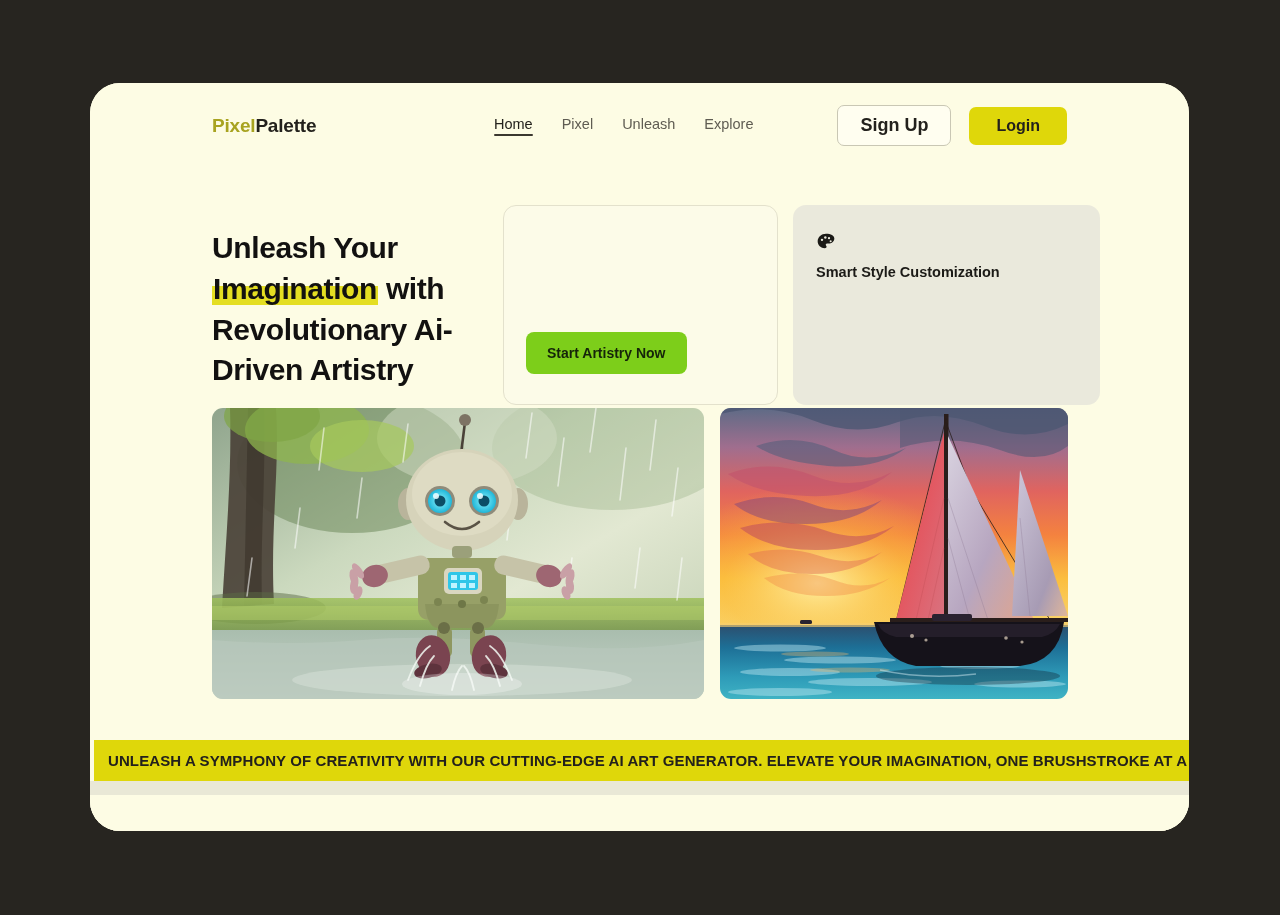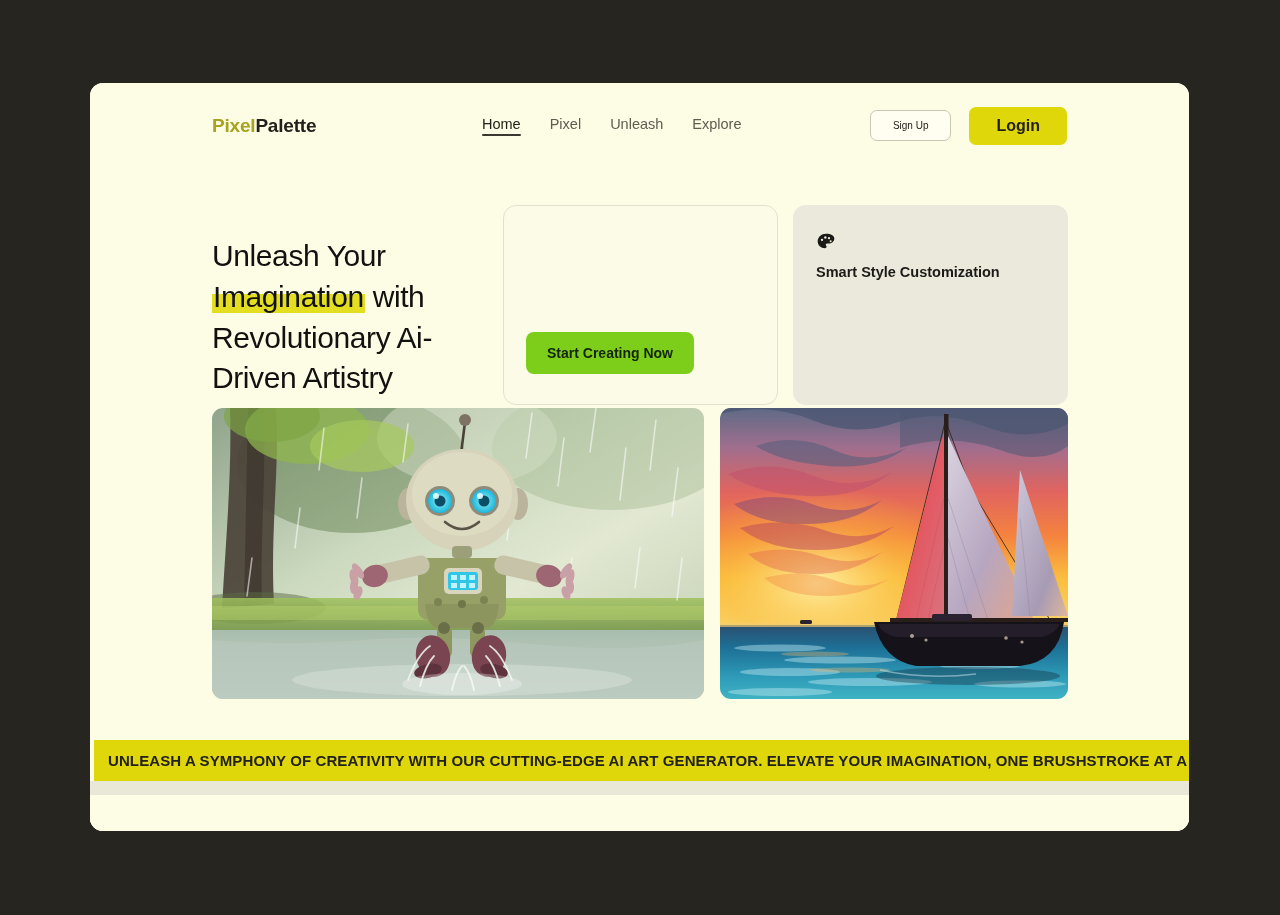--- a/index.html
+++ b/index.html
@@ -9,21 +9,21 @@
     font-family:"Liberation Sans", sans-serif;
     -webkit-font-smoothing:antialiased;
   }
 
   
   .window {
     position:absolute;
     left:90px; top:83px;
     width:1099px; height:748px;
     background:#FDFCE4;
-    border-radius:13px;
+    border-radius:30px;
     overflow:hidden;
   }
 
   .page {
     position:relative;
     width:100%; height:100%;
     background:#FDFCE4;
   }
 
   
@@ -41,21 +41,21 @@
     font-size:19px;
     font-weight:700;
     letter-spacing:-0.2px;
     white-space:nowrap;
   }
   .logo .pixel { color:#A8A320; }
   .logo .palette { color:#23211C; }
 
   .nav {
     position:absolute;
-    left:392px;
+    left:404px;
     display:flex;
     align-items:center;
     gap:29px;
     justify-content:center;
   }
   .nav a {
     font-size:14.5px;
     color:#5F5C52;
     text-decoration:none;
     position:relative;
@@ -79,22 +79,22 @@
     position:absolute;
     right:122px;
     display:flex;
     align-items:center;
     gap:18px;
   }
   .btn-signup {
     background:#FFFEF0;
     border:1px solid #C9C7B4;
     color:#23211C;
-    font-size:10px;
-    font-weight:400;
+    font-size:18px;
+    font-weight:700;
     padding:9px 22px;
     border-radius:7px;
     cursor:pointer;
     font-family:inherit;
     white-space:nowrap;
   }
   .btn-login {
     background:#DFD70A;
     border:none;
     color:#23211C;
@@ -113,24 +113,23 @@
     left:0; top:100px;
     width:100%;
     height:205px;
   }
   .headline {
     position:absolute;
     left:122px; top:45px;
     width:300px;
     font-size:30px;
     line-height:1.36;
-    font-weight:400;
+    font-weight:700;
     color:#121110;
     letter-spacing:-0.4px;
-    margin-top:8px;
   }
   .hl-mark {
     background:linear-gradient(to top, #E4DE22 0%, #E4DE22 58%, transparent 58%);
     padding:0 1px;
   }
 
   .card {
     position:absolute;
     top:22px;
     border-radius:13px;
@@ -158,21 +157,21 @@
     font-weight:700;
     padding:13px 21px;
     border-radius:8px;
     cursor:pointer;
     font-family:inherit;
     white-space:nowrap;
   }
 
   .card-feature {
     left:703px;
-    width:275px;
+    width:307px;
     height:200px;
     background:#EAE9DC;
     padding:27px 24px 4px 23px;
   }
   .palette-icon { display:block; margin-bottom:12px; }
   .feature-title {
     font-size:14.5px;
     font-weight:700;
     color:#1B1A16;
     margin-bottom:10px;
@@ -258,21 +257,21 @@
         <button class="btn-signup">Sign Up</button>
         <button class="btn-login">Login</button>
       </div>
     </div>
 
     <div class="hero">
 
       <h1 class="headline"><span>Unleash Your</span><br><span class="hl-mark">Imagination</span><span> with Revolutionary Ai-Driven Artistry</span></h1>
 
       <div class="card card-desc">
-        <button class="btn-cta">Start Creating Now</button>
+        <button class="btn-cta">Start Artistry Now</button>
       </div>
 
       <div class="card card-feature">
         <svg class="palette-icon" width="20" height="20" viewBox="0 0 24 24">
           <path fill="#1B1A16" d="M12 2C6.5 2 2 6.1 2 11.2c0 4.8 3.9 8.3 8.6 8.3 1.3 0 2.1-.7 2.1-1.7 0-.5-.2-.9-.5-1.2-.3-.3-.5-.7-.5-1.2 0-1 .8-1.7 1.9-1.7h2c3.5 0 6.4-2.7 6.4-6 0-3.3-4.1-5.7-10-5.7z"></path>
           <circle cx="7.2" cy="9.4" r="1.45" fill="#EAE9DC"></circle>
           <circle cx="11.2" cy="6.6" r="1.45" fill="#EAE9DC"></circle>
           <circle cx="15.6" cy="7.4" r="1.35" fill="#EAE9DC"></circle>
           <circle cx="17.6" cy="11.1" r="1.25" fill="#EAE9DC"></circle>
         </svg>

